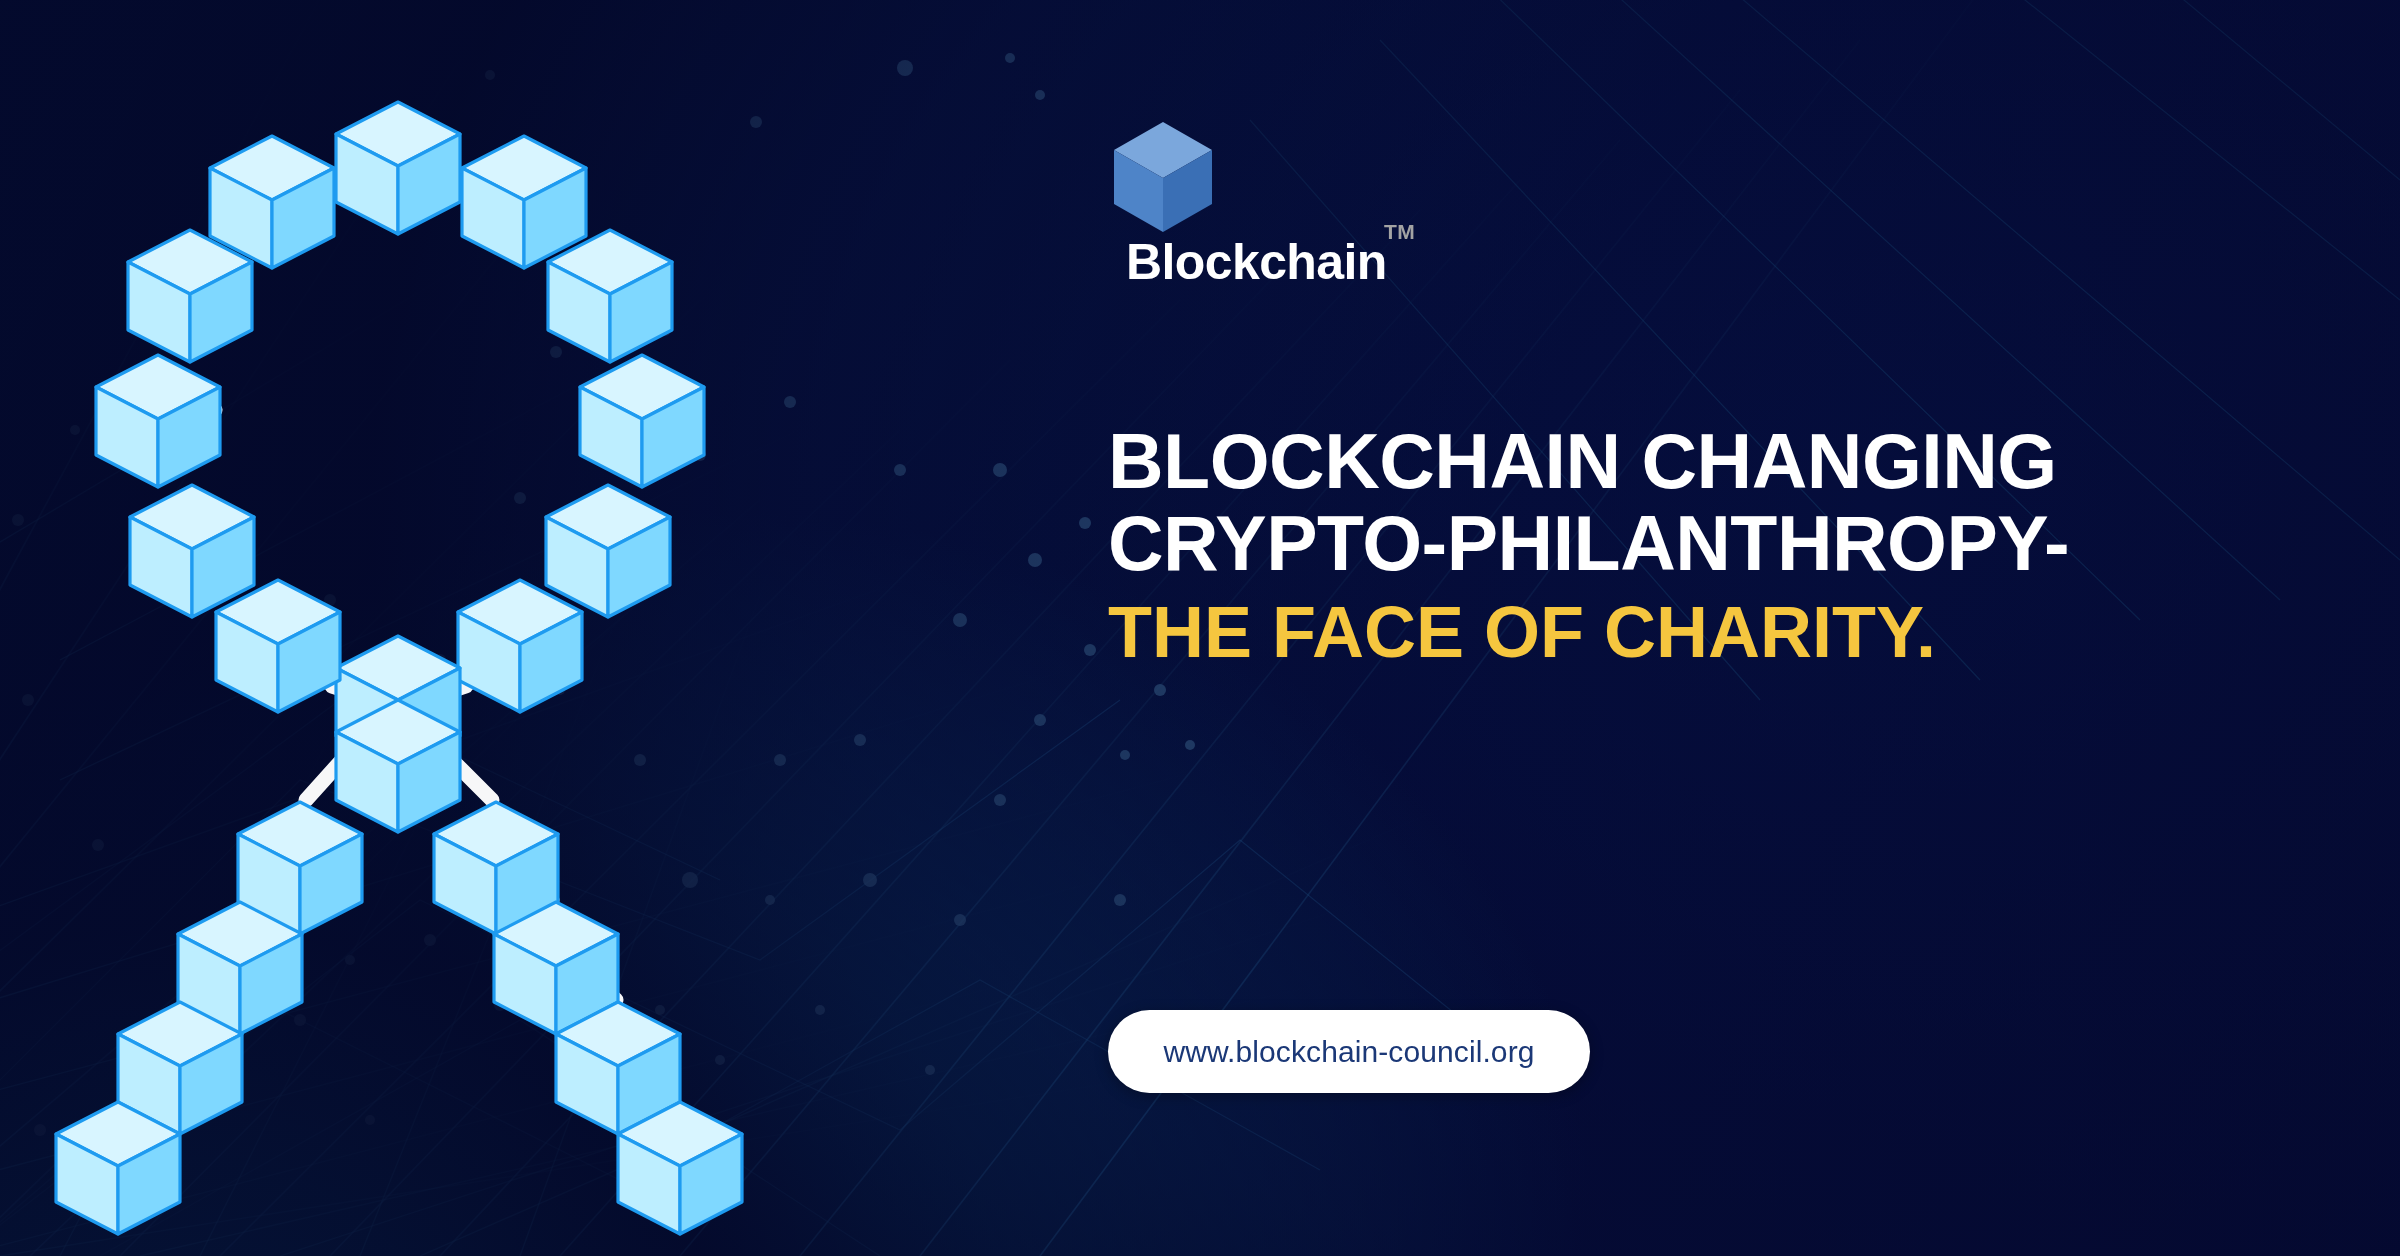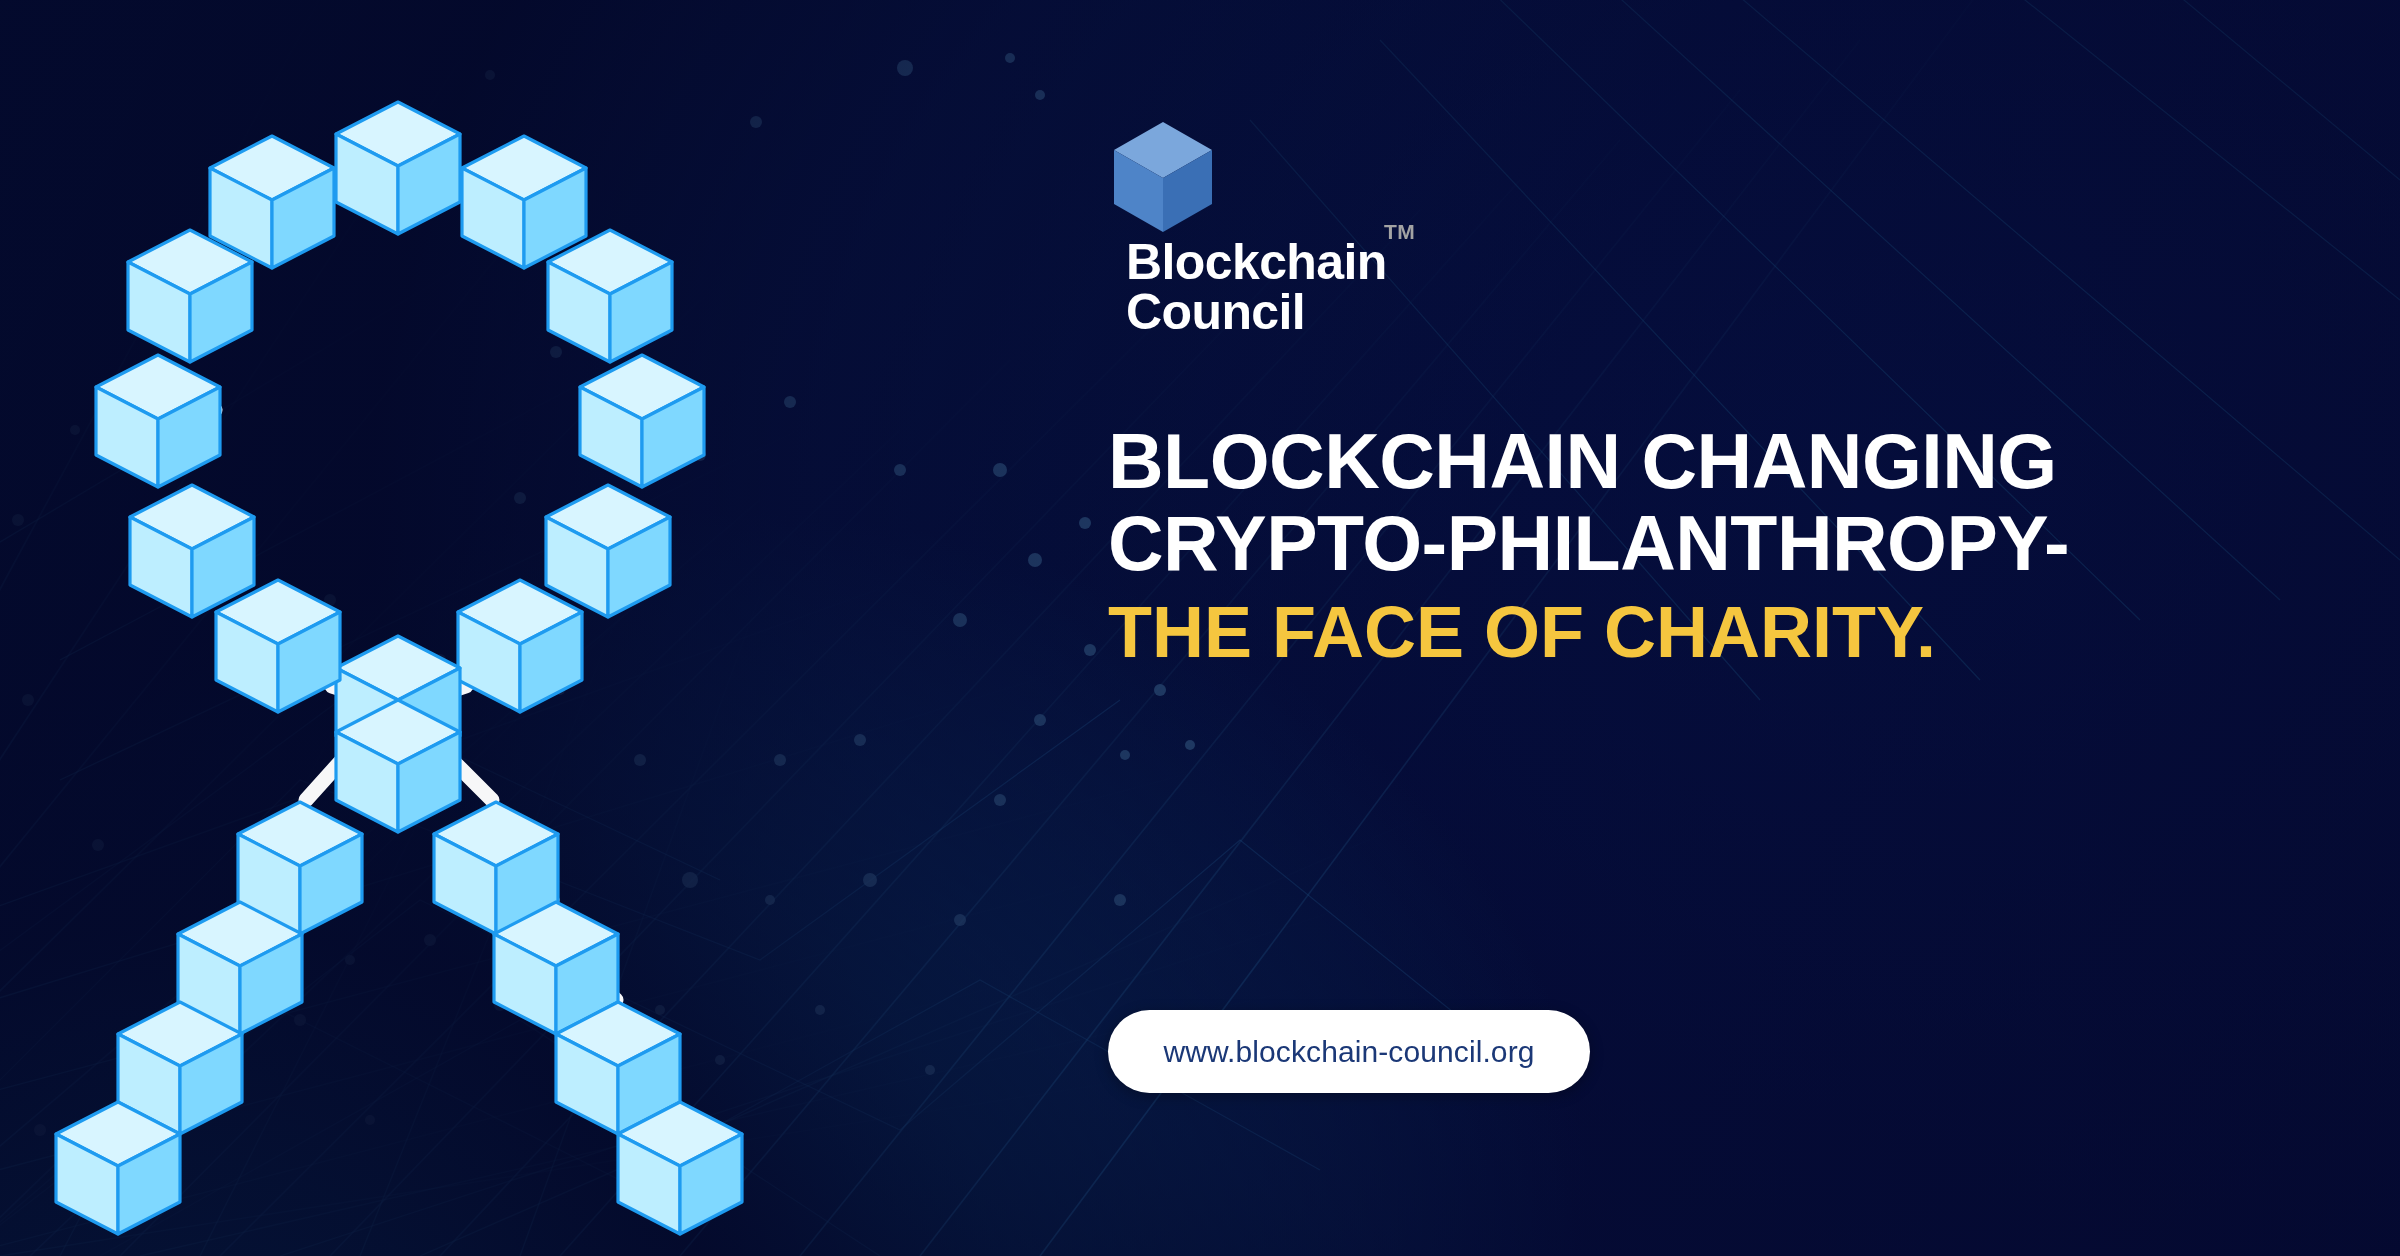--- a/index.html
+++ b/index.html
@@ -309,21 +309,20 @@
   <div class="content">
 
     <div class="logo-row">
       <svg class="logo-cube" viewBox="0 0 110 118">
         <path d="M55,4 L104,32 L55,60 L6,32 Z" fill="#7BA7DC"></path>
         <path d="M6,32 L55,60 L55,114 L6,86 Z" fill="#4E84C8"></path>
         <path d="M104,32 L55,60 L55,114 L104,86 Z" fill="#3A6FB5"></path>
       </svg>
       <div class="logo-text">
         <span class="logo-line">Blockchain</span>
-        <span class="logo-line">Council</span>
         <span class="logo-tm">TM</span>
       </div>
     </div>
 
     <div class="headline">
       <span class="hl-line">BLOCKCHAIN CHANGING</span>
       <span class="hl-line">CRYPTO-PHILANTHROPY-</span>
       <span class="sub-line">THE FACE OF CHARITY.</span>
     </div>
 

